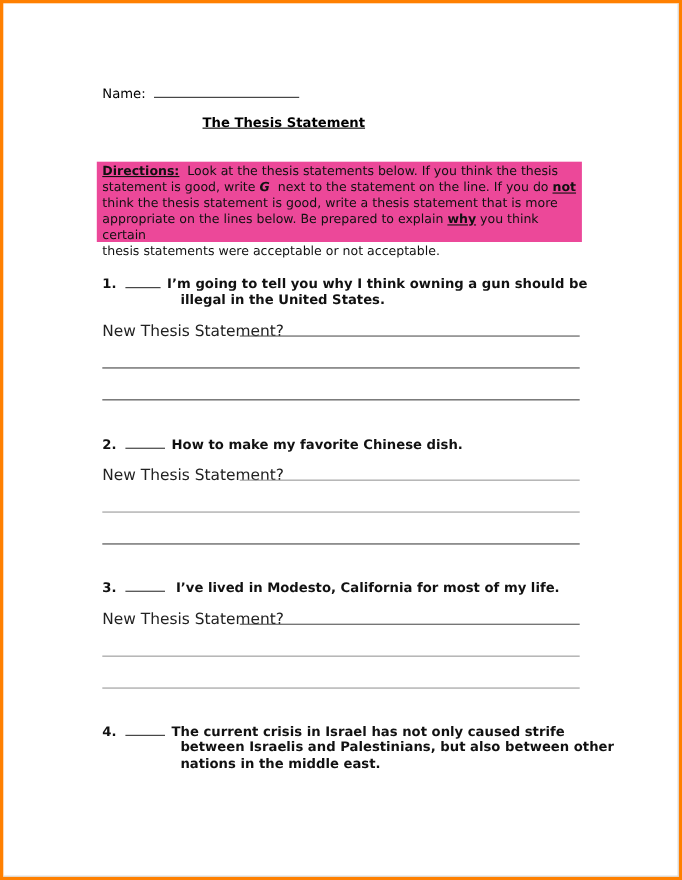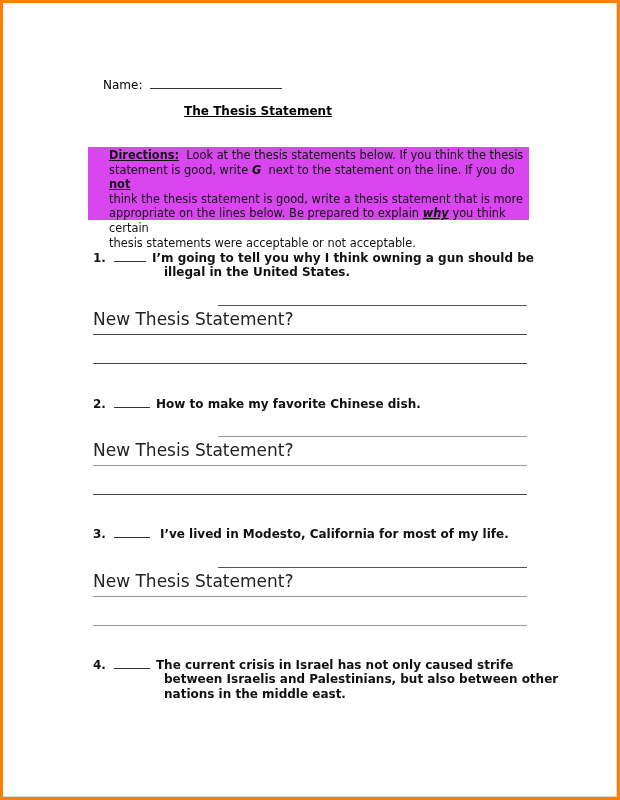--- a/index.html
+++ b/index.html
@@ -12,47 +12,47 @@
   .frame {
     position: absolute; left: 0; top: 0;
     width: 620px; height: 800px; box-sizing: border-box;
     border: 3px solid #ff8000;
   }
   .frame::after {
     content: ""; position: absolute; left: 0; top: 0; right: 0; bottom: 0;
     border-right: 1px solid #d8d8d8; border-bottom: 1px solid #d8d8d8;
   }
   .abs { position: absolute; white-space: nowrap; }
-  .name-row { left: 93px; top: 76px; font-size: 12px; margin-left: 10px; }
+  .name-row { left: 93px; top: 76px; font-size: 12px; }
   .name-line {
     display: inline-block; width: 132px; border-bottom: 1px solid #333;
     margin-left: 8px; height: 12px; vertical-align: baseline;
   }
   .title {
     left: 0; width: 516px; text-align: center; top: 104px;
     font-size: 12px; font-weight: bold; text-decoration: underline;
   }
   .directions {
     position: absolute; left: 88px; top: 147px; width: 441px; height: 73px;
-    background: #d946ef; box-sizing: border-box; padding: 1px 0 0 21px;
+    background: #ec4899; box-sizing: border-box; padding: 1px 0 0 5px;
     font-size: 11.4px; line-height: 14.6px; color: #111;
   }
   .directions .lbl { font-weight: bold; text-decoration: underline; }
   .directions .em { font-weight: bold; font-style: italic; }
-  .directions .emu { font-weight: bold; font-style: italic; text-decoration: underline; }
+  .directions .emu { font-weight: bold; text-decoration: underline; }
   .directions .bu { font-weight: bold; text-decoration: underline; }
   .q {
     font-size: 12px; font-weight: bold; line-height: 15px; color: #111;
   }
   .q .num { display: inline-block; }
   .q .blank {
     display: inline-block; border-bottom: 1px solid #333; height: 11px;
     vertical-align: baseline; margin: 0 6px 0 8px;
   }
-  .nts { font-size: 17px; color: #222; margin-top: 16px; }
+  .nts { font-size: 14px; color: #222; }
   .nts-line {
     position: absolute; height: 0; border-top: 1px solid #555;
   }
   .fill-line {
     position: absolute; left: 93px; width: 434px; height: 0;
     border-top: 1px solid #444;
   }
   .fill-line.light { border-top-color: #999; }
 </style>
 </head>

